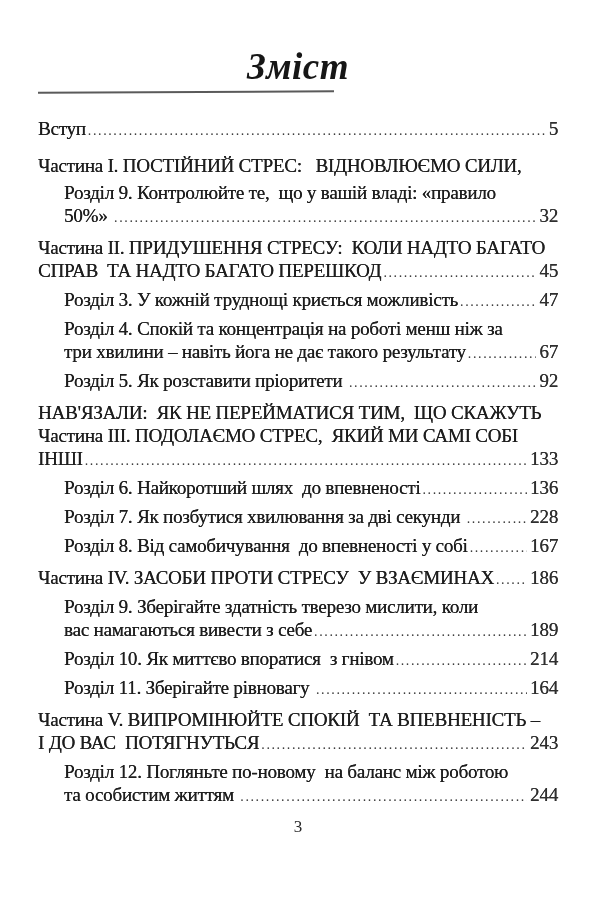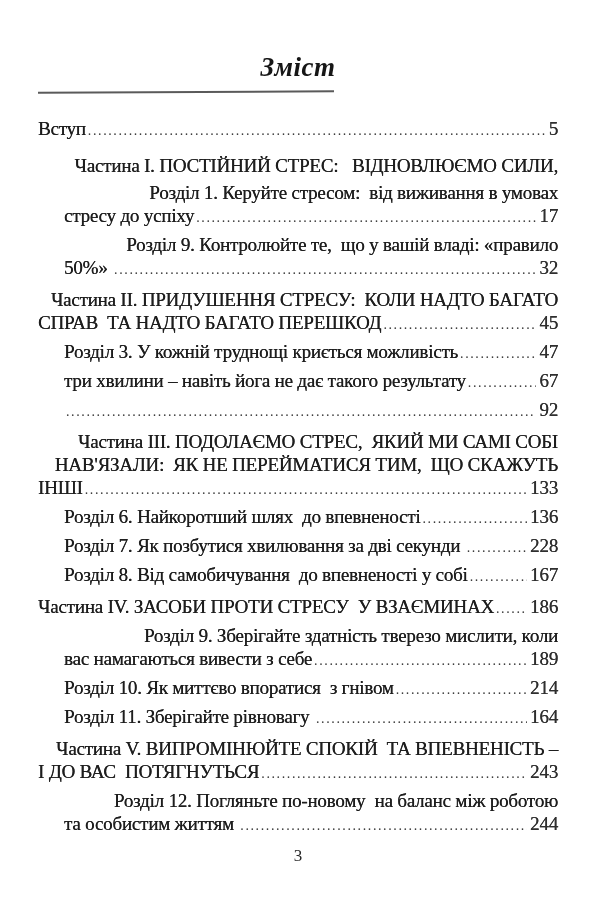--- a/index.html
+++ b/index.html
@@ -17,39 +17,38 @@
   .sheet {
     position: relative;
     width: 600px;
     height: 920px;
     background: #ffffff;
     padding: 52px 42px 0 38px;
     box-sizing: border-box;
   }
   .toc-title {
     text-align: center;
-    font-size: 27px;
+    font-size: 37px;
     line-height: 30px;
     font-weight: bold;
     font-style: italic;
     letter-spacing: 0.5px;
     margin: 0;
     color: #161616;
   }
   .title-rule {
     width: 296px;
     height: 2px;
     background: #5a5a5a;
     margin-top: 9px;
     margin-bottom: 24px;
     transform: rotate(-0.25deg);
   }
   .toc-list {
     width: 520px;
-    text-align: right;
   }
   .entry {
     font-size: 19px;
     line-height: 23px;
     letter-spacing: -0.2px;
     margin: 0 0 4px 0;
     text-shadow: 0.2px 0 0 currentColor;
   }
   .entry.part { margin-top: 7px; }
   .entry.intro { margin-bottom: 12px; }
@@ -102,28 +101,20 @@
         <div class="lastline">
           <span class="ltext">Вступ</span>
           <span class="dots"></span>
           <span class="pagenum">5</span>
         </div>
       </div>
       <div class="entry part">
         <div class="line">Частина I. ПОСТІЙНИЙ СТРЕС:   ВІДНОВЛЮЄМО СИЛИ,</div>
       </div>
       <div class="entry chapter">
-        <div class="line">Розділ 1. Керуйте стресом:  від виживання в умовах</div>
-        <div class="lastline">
-          <span class="ltext">стресу до успіху</span>
-          <span class="dots"></span>
-          <span class="pagenum">17</span>
-        </div>
-      </div>
-      <div class="entry chapter">
         <div class="line">Розділ 9. Контролюйте те,  що у вашій владі: «правило</div>
         <div class="lastline">
           <span class="ltext">50%» </span>
           <span class="dots"></span>
           <span class="pagenum">32</span>
         </div>
       </div>
       <div class="entry part">
         <div class="line">Частина II. ПРИДУШЕННЯ СТРЕСУ:  КОЛИ НАДТО БАГАТО</div>
         <div class="lastline">
@@ -133,35 +124,37 @@
         </div>
       </div>
       <div class="entry chapter">
         <div class="lastline">
           <span class="ltext">Розділ 3. У кожній труднощі криється можливість</span>
           <span class="dots"></span>
           <span class="pagenum">47</span>
         </div>
       </div>
       <div class="entry chapter">
+        <div class="line">Розділ 4. Спокій та концентрація на роботі менш ніж за</div>
         <div class="lastline">
           <span class="ltext">три хвилини – навіть йога не дає такого результату</span>
           <span class="dots"></span>
           <span class="pagenum">67</span>
         </div>
       </div>
       <div class="entry chapter">
         <div class="lastline">
+          <span class="ltext">Розділ 5. Як розставити пріоритети </span>
           <span class="dots"></span>
           <span class="pagenum">92</span>
         </div>
       </div>
       <div class="entry part">
+        <div class="line">НАВ'ЯЗАЛИ:  ЯК НЕ ПЕРЕЙМАТИСЯ ТИМ,  ЩО СКАЖУТЬ</div>
         <div class="line">Частина III. ПОДОЛАЄМО СТРЕС,  ЯКИЙ МИ САМІ СОБІ</div>
-        <div class="line">НАВ'ЯЗАЛИ:  ЯК НЕ ПЕРЕЙМАТИСЯ ТИМ,  ЩО СКАЖУТЬ</div>
         <div class="lastline">
           <span class="ltext">ІНШІ</span>
           <span class="dots"></span>
           <span class="pagenum">133</span>
         </div>
       </div>
       <div class="entry chapter">
         <div class="lastline">
           <span class="ltext">Розділ 6. Найкоротший шлях  до впевненості</span>
           <span class="dots"></span>

